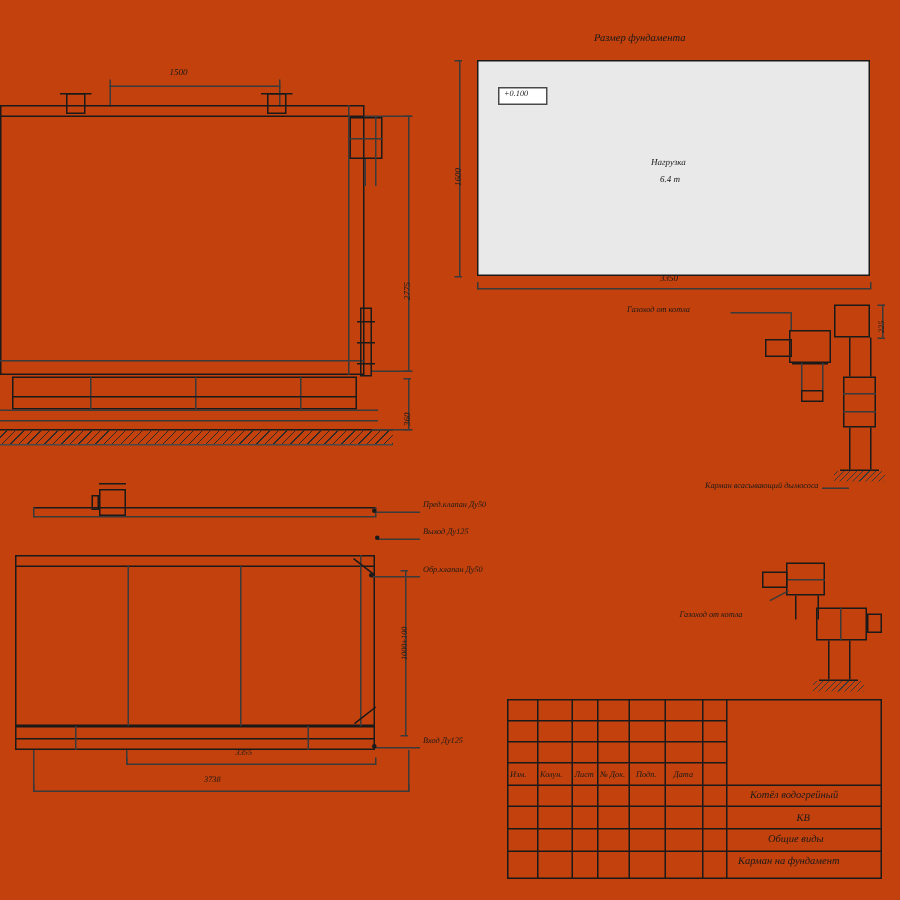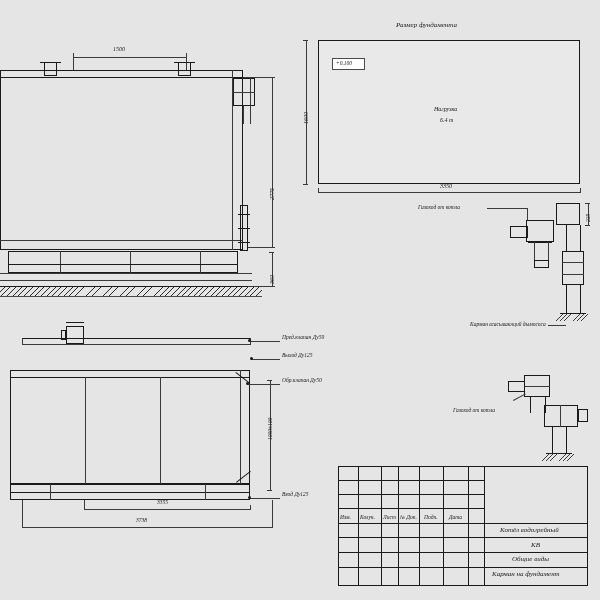--- a/index.html
+++ b/index.html
@@ -4,21 +4,21 @@
 <style>
   html, body {
     margin: 0;
     padding: 0;
     background: #ffffff;
   }
   #sheet {
     position: relative;
     width: 600px;
     height: 600px;
-    background: #e5e5e5;
+    background: #c2410c;
     font-family: "Liberation Serif", serif;
     overflow: hidden;
   }
   .ln {
     position: absolute;
     background: #1a1a1a;
   }
   .hl { height: 1px; }
   .vl { width: 1px; }
   .thin { background: #3a3a3a; }

